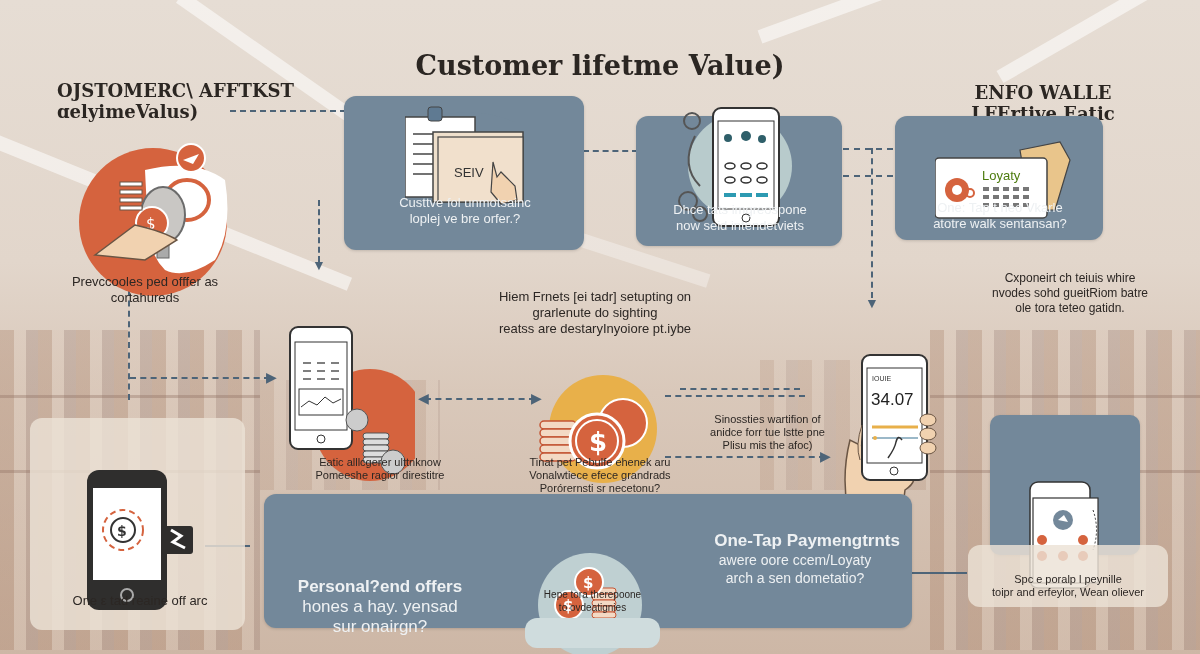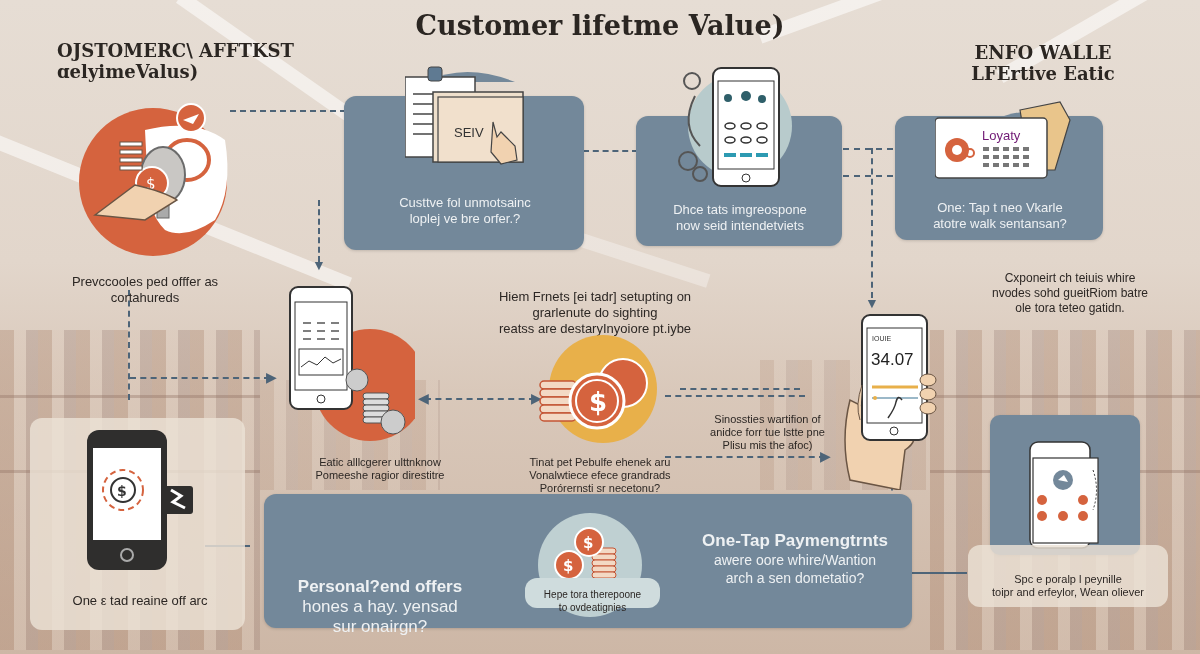--- a/index.html
+++ b/index.html
@@ -3,21 +3,21 @@
 <meta charset="utf-8">
 <style>
   html,body{margin:0;padding:0;}
   body{width:1200px;height:654px;overflow:hidden;position:relative;
     font-family:"Liberation Sans",sans-serif;
     background:linear-gradient(180deg,#e6ddd4 0%,#e2d6cb 40%,#d9c8ba 60%,#cdb7a6 100%);}
   .bg{position:absolute;inset:0;overflow:hidden;}
   .bg .beam{position:absolute;height:14px;background:rgba(255,255,255,.55);transform-origin:left center;}
   .bg .shelf{position:absolute;background:repeating-linear-gradient(90deg,rgba(170,130,105,.35) 0 14px,rgba(220,200,185,.3) 14px 26px,rgba(150,120,110,.3) 26px 38px);}
   .bg .shelfline{position:absolute;height:3px;background:rgba(140,110,95,.35);}
-  .abs{position:absolute;}
+  .abs{position:absolute;margin-top:40px;}
   .serif{font-family:"DejaVu Serif","Liberation Serif",serif;font-weight:bold;color:#2b2622;}
   .main-title{left:0;width:1200px;top:10px;text-align:center;font-size:27px;}
   .side-title{font-size:18px;line-height:21px;}
   .panel{position:absolute;background:#73889a;border-radius:12px;box-shadow:0 1px 3px rgba(0,0,0,.15);}
   .panel-light{position:absolute;background:rgba(236,226,214,.82);border-radius:12px;}
   .ptext{position:absolute;color:#eef1f3;font-size:13px;line-height:16px;text-align:center;}
   .ptext-big{font-size:17px;line-height:20px;}
   .dtext{position:absolute;color:#2c2724;font-size:13px;line-height:16px;text-align:center;margin-top:8px;}
   .stext{font-size:11px;line-height:13px;}
   .dash{position:absolute;border-color:#4d6478;border-style:dashed;border-width:0;}
@@ -187,21 +187,21 @@
         <rect x="78" y="55" width="6" height="4"></rect>
         <rect x="88" y="55" width="6" height="4"></rect>
         <rect x="48" y="63" width="6" height="4"></rect>
         <rect x="58" y="63" width="6" height="4"></rect>
         <rect x="68" y="63" width="6" height="4"></rect>
         <rect x="78" y="63" width="6" height="4"></rect>
         <rect x="88" y="63" width="6" height="4"></rect>
       </g>
   </svg>
 </div>
-<div class="abs" style="left:982px;top:128px;font-size:13px;color:#701a75;">Loyaty</div>
+<div class="abs" style="left:982px;top:128px;font-size:13px;color:#4d7c0f;">Loyaty</div>
 <div class="ptext" style="left:900px;top:200px;width:200px;">
   <div>One: Tap t neo Vkarle</div>
   <div>atotre walk sentansan?</div>
 </div>
 
 <div class="dtext" style="left:460px;top:281px;width:270px;font-size:13px;">
   <div>Hiem Frnets [ei tadr] setupting on</div>
   <div>grarlenute do sighting</div>
   <div>reatss are destaryInyoiore pt.iybe</div>
 </div>
@@ -330,22 +330,22 @@
     <circle cx="32" cy="55" r="14" fill="#d5633e" stroke="#fff" stroke-width="2"></circle>
     <text x="26" y="61" font-size="15" font-weight="bold" fill="#fff" font-family="DejaVu Sans">$</text>
   </svg>
 </div>
 <div class="abs" style="left:525px;top:578px;width:135px;height:30px;background:#cfdcdd;border-radius:12px;"></div>
 <div class="dtext stext" style="left:525px;top:580px;width:135px;font-size:10px;line-height:13px;">
   <div>Hepe tora therepoone</div>
   <div>to ovdeatignies</div>
 </div>
 <div class="ptext" style="left:690px;top:531px;width:210px;">
-  <div class="ptext-big" style="font-weight:bold;">One-Tap Paymengtrnts</div>
-  <div style="font-size:14px;line-height:18px;">awere oore whire/Wantion</div>
+  <div class="ptext-big" style="font-weight:bold;text-align:right;">One-Tap Paymengtrnts</div>
+  <div style="font-size:14px;line-height:18px;">awere oore ccem/Loyaty</div>
   <div style="font-size:14px;line-height:18px;">arch a sen dometatio?</div>
 </div>
 
 <div class="panel" style="left:990px;top:415px;width:150px;height:140px;border-radius:10px;"></div>
 <div class="abs" style="left:1028px;top:440px;width:90px;height:110px;">
   <svg width="90" height="110" viewBox="0 0 90 110">
     <rect x="2" y="2" width="60" height="106" rx="8" fill="#fff" stroke="#333" stroke-width="1.5"></rect>
     <rect x="5" y="18" width="65" height="85" fill="#fff" stroke="#333" stroke-width="1.2"></rect>
     <circle cx="35" cy="40" r="10" fill="#73889a"></circle>
     <path d="M30 40 L36 35 L40 42 Z" fill="#fff"></path>

